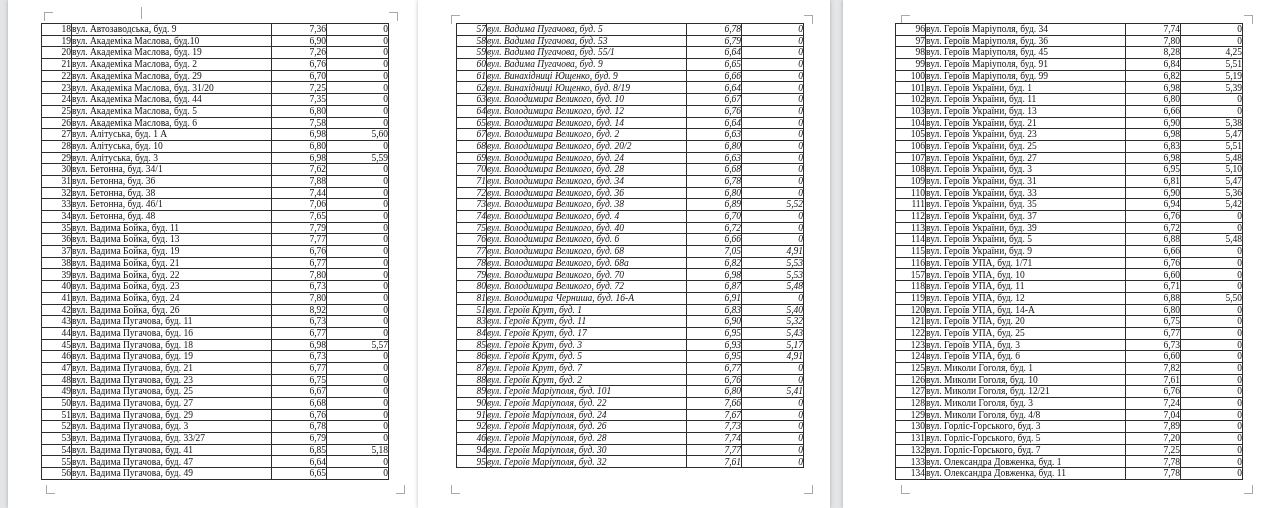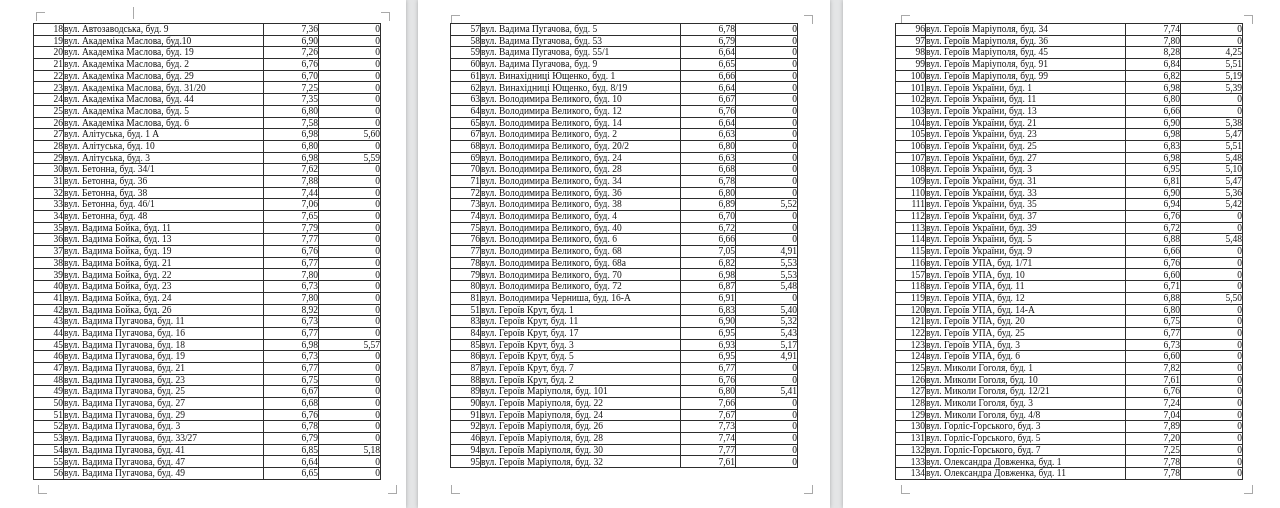--- a/index.html
+++ b/index.html
@@ -9,33 +9,33 @@
     overflow: hidden;
     background: #e4e5e6;
     font-family: "Liberation Serif", "DejaVu Serif", serif;
   }
   .page {
     position: absolute;
     top: 0; height: 508px;
     background: #ffffff;
     box-shadow: 0 0 4px rgba(0,0,0,0.25);
   }
-  .page1 { left: 0px;   width: 406px; }
+  .page1 { left: 8px;   width: 406px; padding-left: 27px; }
   .page2 { left: 418px; width: 412px; }
   .page3 { left: 843px; width: 505px; }
 
   table.addr {
     position: absolute;
     top: 23px;
     border-collapse: collapse;
     table-layout: fixed;
     width: 347px;
   }
   .page1 table.addr { left: 33px; }
-  .page2 table.addr { left: 32px; }
+  .page2 table.addr { left: 38px; font-style: italic; }
   .page3 table.addr { left: 52px; }
 
   table.addr td {
     border: 1px solid #2d2d2d;
     height: 10.7px;
     padding: 0;
     font-size: 9.5px;
     line-height: 10.5px;
     color: #111;
     white-space: nowrap;
@@ -345,21 +345,21 @@
           <td class="cell-v2">0</td>
         </tr>
         <tr>
           <td class="cell-num">60</td>
           <td class="cell-street">вул. Вадима Пугачова, буд. 9</td>
           <td class="cell-v1">6,65</td>
           <td class="cell-v2">0</td>
         </tr>
         <tr>
           <td class="cell-num">61</td>
-          <td class="cell-street">вул. Винахідниці Ющенко, буд. 1</td>
+          <td class="cell-street">вул. Винахідниці Ющенко, буд. 9</td>
           <td class="cell-v1">6,66</td>
           <td class="cell-v2">0</td>
         </tr>
         <tr>
           <td class="cell-num">62</td>
           <td class="cell-street">вул. Винахідниці Ющенко, буд. 8/19</td>
           <td class="cell-v1">6,64</td>
           <td class="cell-v2">0</td>
         </tr>
         <tr>

